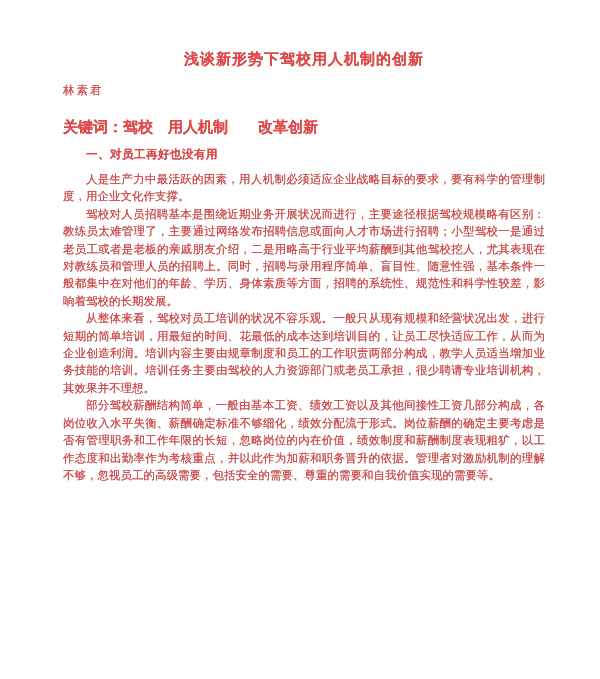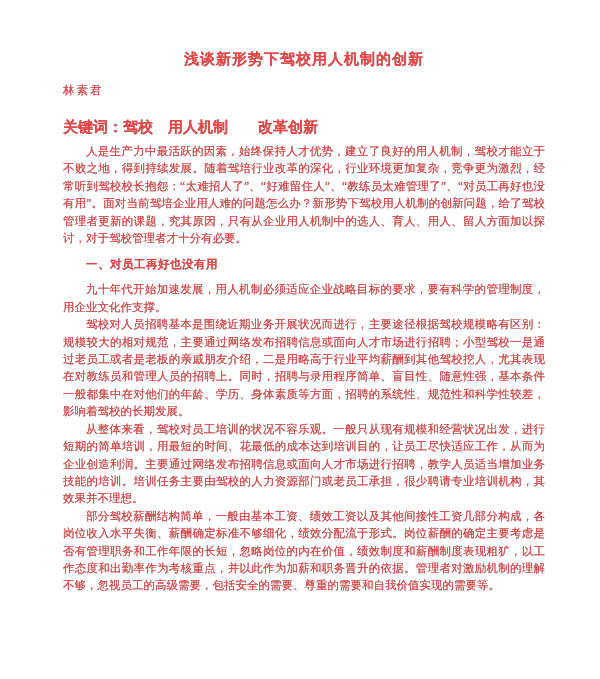--- a/index.html
+++ b/index.html
@@ -73,27 +73,26 @@
 <div class="page">
   <div class="content">
 
     <h1 class="doc-title">浅谈新形势下驾校用人机制的创新</h1>
 
     <div class="doc-author">林素君</div>
 
 
     <p class="keywords-para"><span class="label">关键词：</span><span>驾校　用人机制　　改革创新</span></p>
 
-    <p class="body-para intro-para">人是生产力中最活跃的因素，始终保持人才优势，建立了良好的用人机制，驾校才能立于不败之地，得到持续发展。随着驾培行业改革的深化，行业环境更加复杂，竞争更为激烈，经常听到驾校校长抱怨：“太难招人了”、“好难留住人”、“教练员太难管理了”、“对员工再好也没有用”。面对当前驾培企业用人难的问题怎么办？新形势下驾校用人机制的创新问题，给了驾校管理者更新的课题，究其原因，只有从企业用人机制中的选人、育人、用人、留人方面加以探讨，对于驾校管理者才十分有必要。</p>
 
     <h2 class="section-heading">一、对员工再好也没有用</h2>
 
-    <p class="body-para">九十年代开始加速发展，用人机制必须适应企业战略目标的要求，要有科学的管理制度，用企业文化作支撑。</p>
+    <p class="body-para">人是生产力中最活跃的因素，用人机制必须适应企业战略目标的要求，要有科学的管理制度，用企业文化作支撑。</p>
 
 
-    <p class="body-para">驾校对人员招聘基本是围绕近期业务开展状况而进行，主要途径根据驾校规模略有区别：规模较大的相对规范，主要通过网络发布招聘信息或面向人才市场进行招聘；小型驾校一是通过老员工或者是老板的亲戚朋友介绍，二是用略高于行业平均薪酬到其他驾校挖人，尤其表现在对教练员和管理人员的招聘上。同时，招聘与录用程序简单、盲目性、随意性强，基本条件一般都集中在对他们的年龄、学历、身体素质等方面，招聘的系统性、规范性和科学性较差，影响着驾校的长期发展。</p>
+    <p class="body-para">驾校对人员招聘基本是围绕近期业务开展状况而进行，主要途径根据驾校规模略有区别：教练员太难管理了，主要通过网络发布招聘信息或面向人才市场进行招聘；小型驾校一是通过老员工或者是老板的亲戚朋友介绍，二是用略高于行业平均薪酬到其他驾校挖人，尤其表现在对教练员和管理人员的招聘上。同时，招聘与录用程序简单、盲目性、随意性强，基本条件一般都集中在对他们的年龄、学历、身体素质等方面，招聘的系统性、规范性和科学性较差，影响着驾校的长期发展。</p>
 
-    <p class="body-para">从整体来看，驾校对员工培训的状况不容乐观。一般只从现有规模和经营状况出发，进行短期的简单培训，用最短的时间、花最低的成本达到培训目的，让员工尽快适应工作，从而为企业创造利润。主要通过网络发布招聘信息或面向人才市场进行招聘，教学人员适当增加业务技能的培训。培训任务主要由驾校的人力资源部门或老员工承担，很少聘请专业培训机构，其效果并不理想。</p>
+    <p class="body-para">从整体来看，驾校对员工培训的状况不容乐观。一般只从现有规模和经营状况出发，进行短期的简单培训，用最短的时间、花最低的成本达到培训目的，让员工尽快适应工作，从而为企业创造利润。培训内容主要由规章制度和员工的工作职责两部分构成，教学人员适当增加业务技能的培训。培训任务主要由驾校的人力资源部门或老员工承担，很少聘请专业培训机构，其效果并不理想。</p>
 
     <p class="body-para">部分驾校薪酬结构简单，一般由基本工资、绩效工资以及其他间接性工资几部分构成，各岗位收入水平失衡、薪酬确定标准不够细化，绩效分配流于形式。岗位薪酬的确定主要考虑是否有管理职务和工作年限的长短，忽略岗位的内在价值，绩效制度和薪酬制度表现粗犷，以工作态度和出勤率作为考核重点，并以此作为加薪和职务晋升的依据。管理者对激励机制的理解不够，忽视员工的高级需要，包括安全的需要、尊重的需要和自我价值实现的需要等。</p>
 
   </div>
 </div>
 
 </body></html>

